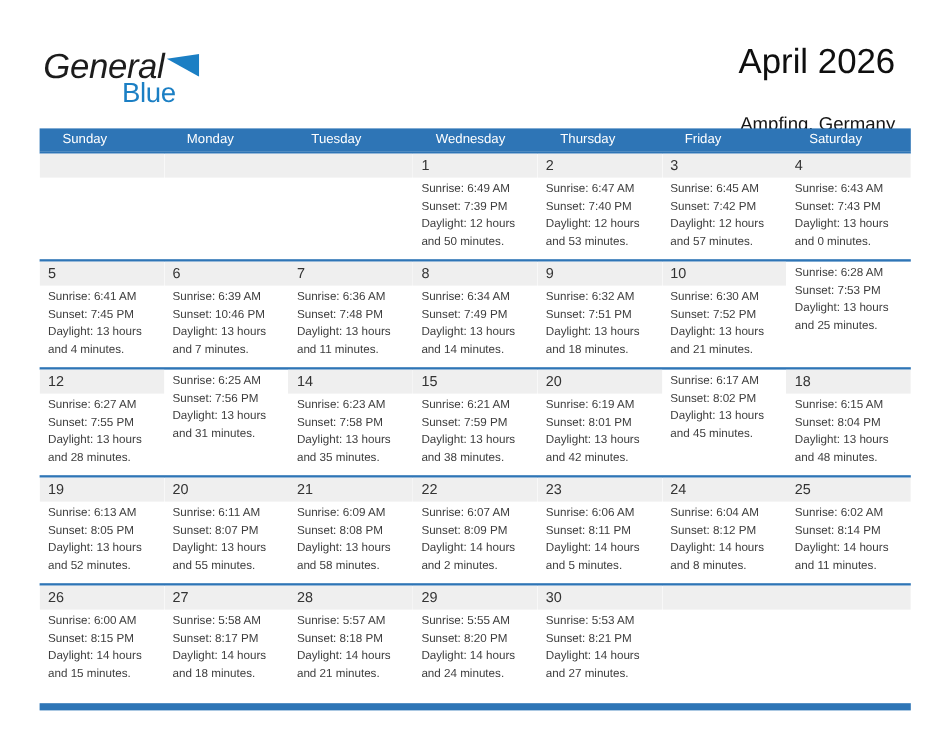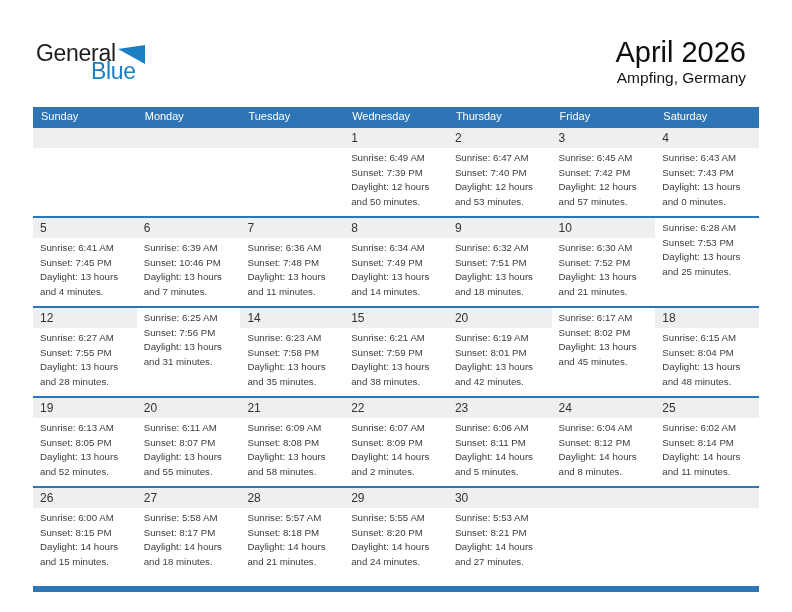--- a/index.html
+++ b/index.html
@@ -2,34 +2,34 @@
 <html style="--blue: #2E75B6; --gray: #EFEFEF;"><head>
 <meta charset="utf-8">
 <style>
   html,body{margin:0;padding:0;background:#fff;}
   .page{position:relative;width:792px;height:612px;background:#ffffff;
         font-family:"Liberation Sans",sans-serif;overflow:hidden;}
 
   
   .logo{position:absolute;left:36px;top:42px;line-height:1;}
   .logo-row{display:flex;align-items:flex-start;}
-  .logo-general{font-size:23px;color:#1c1c1c;letter-spacing:-0.3px;}
+  .logo-general{font-size:29px;color:#1c1c1c;letter-spacing:-0.3px;font-style:italic;}
   .logo-tri{margin-left:2px;margin-top:3px;}
   .logo-blue{font-size:23px;color:#1b7fc4;margin-left:46px;margin-top:-5px;letter-spacing:-0.3px;text-align:center;}
 
   
   .title-block{position:absolute;right:46px;top:36px;text-align:right;}
   .month-title{font-size:29px;color:#0f0f0f;font-weight:400;margin:0;}
-  .location{font-size:15.5px;color:#161616;margin-top:0;}
+  .location{font-size:15.5px;color:#161616;margin-top:26px;}
 
   
   .calendar{position:absolute;left:33px;top:107px;width:726px;}
   .weekday-row{display:flex;background:var(--blue,#2E75B6);height:19px;}
   .wd{flex:1 1 0;color:#ffffff;font-size:11px;line-height:19px;padding-left:8px;
-      overflow:hidden;white-space:nowrap;}
+      overflow:hidden;white-space:nowrap;margin-left:11px;}
   .week{display:flex;border-top:2px solid var(--blue,#2E75B6);height:88px;}
   .cell{flex:1 1 0;overflow:hidden;}
   .daynum{height:20px;background:var(--gray,#EFEFEF);font-size:12px;color:#333333;
           line-height:20px;padding-left:7px;}
   .info{padding:3px 4px 0 7px;}
   .line{font-size:9.7px;line-height:14.6px;color:#3d3d3d;white-space:nowrap;}
 
   
   .footer-bar{position:absolute;left:33px;top:586px;width:726px;height:6px;
               background:var(--blue,#2E75B6);}

